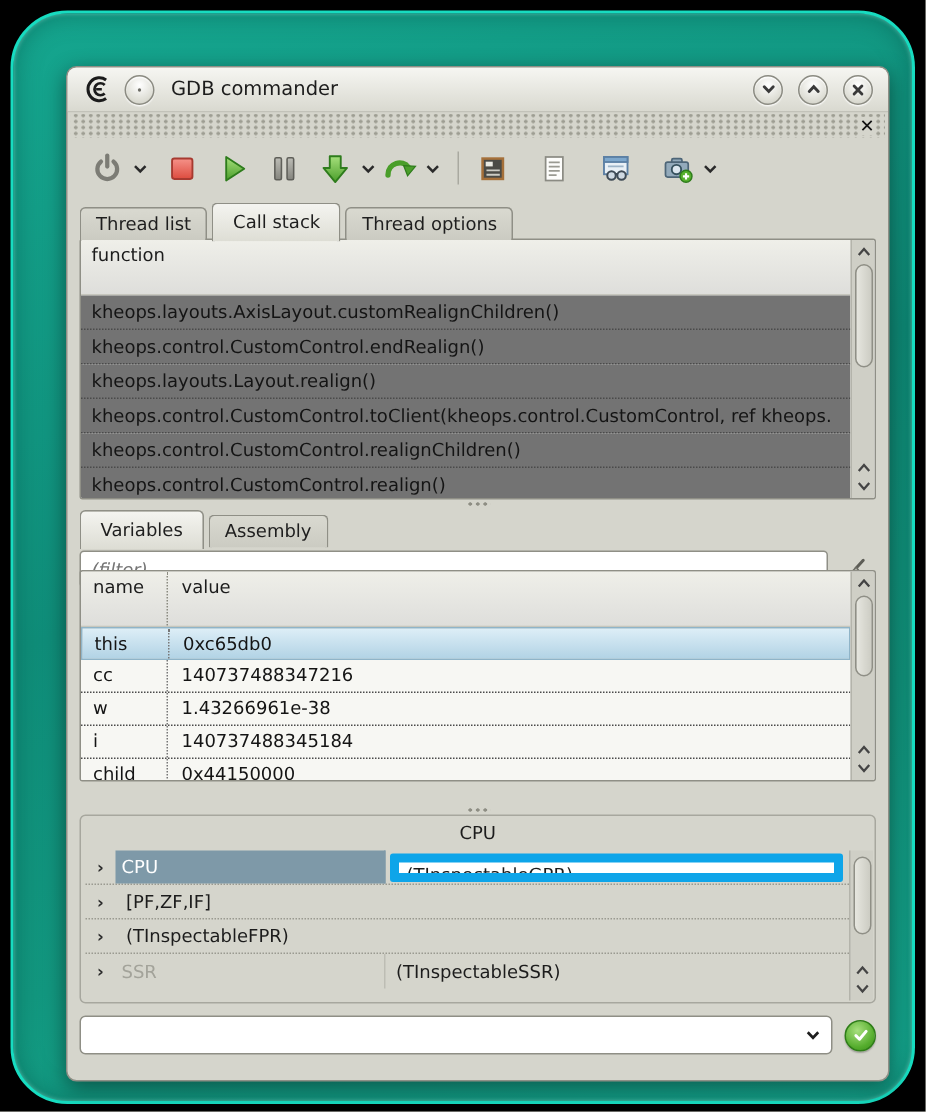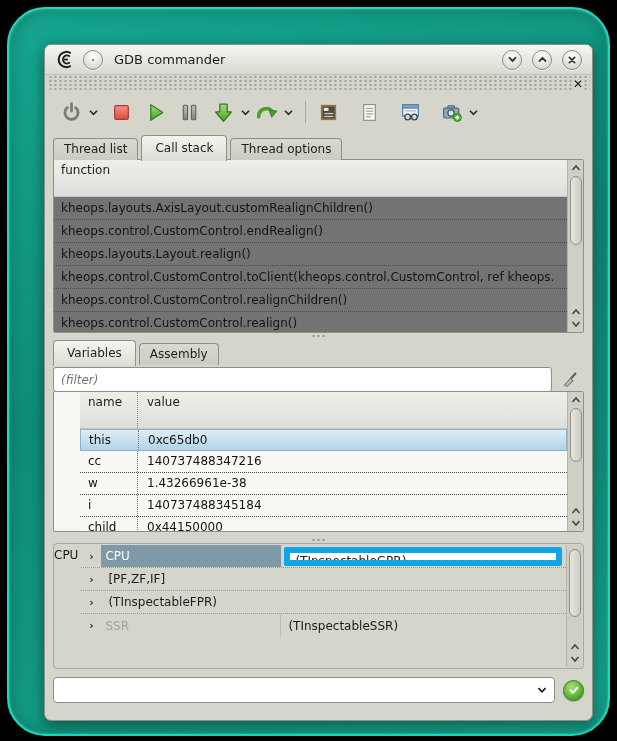--- a/index.html
+++ b/index.html
@@ -105,37 +105,37 @@
     background-size:5px 4px;}
   
   .filterrow{position:absolute;left:8px;right:8px;top:321px;height:27px;display:flex;align-items:center;gap:6px;}
   .filter-input{
     flex:1;height:25px;border:1px solid #8f8f86;border-radius:3px;background:#fff;
     font-size:12px;font-style:italic;color:#8b5cf6;padding:0 7px;outline:none;
     font-family:"DejaVu Sans","Liberation Sans",sans-serif;
   }
   .icon-btn{width:26px;height:26px;display:flex;align-items:center;justify-content:center;}
   
-  .var-panel{top:346px;height:141px;padding-left:26px;}
+  .var-panel{top:335px;height:141px;}
   .var-header{display:flex;padding-left:0;}
   .vh-name{width:58px;padding-left:8px;border-right:1px dotted #8a8a80;}
   .vh-value{padding-left:9px;}
   .var-row{height:22px;line-height:21px;font-size:12px;color:#141414;display:flex;
     border-bottom:1px dotted #4a4a4a;background:#f7f7f3;flex:none;}
   .var-row .vname{width:58px;padding-left:8px;border-right:1px dotted #777;overflow:hidden;}
   .var-row .vvalue{flex:1;padding-left:9px;white-space:nowrap;overflow:hidden;}
   .var-row.selected{
     background:linear-gradient(#ddeef7,#b2d3e5);
     border:1px solid #8fb4c8;border-bottom:1px solid #8fb4c8;
   }
   
   .cpu-box{
     position:absolute;left:8px;right:8px;top:498px;height:126px;
     border:1px solid #a7a79e;border-radius:4px;background:#d5d5cc;
-    display:flex;flex-direction:row;overflow:hidden;
+    display:flex;flex-direction:column;overflow:hidden;
   }
   .cpu-title{height:22px;line-height:22px;text-align:center;font-size:12px;color:#1c1c1c;flex:none;}
   .cpu-body{flex:1;display:flex;overflow:hidden;padding:1px 1px 1px 3px;}
   .cpu-rows{flex:1;display:flex;flex-direction:column;min-width:0;}
   .cpu-row{height:23px;display:flex;align-items:center;border-bottom:1px dotted #9a9a90;flex:none;font-size:12px;}
   .cpu-row:last-child{border-bottom:none;}
   .cpu-exp{width:20px;text-align:center;color:#2c2c2c;font-weight:bold;font-size:11px;flex:none;}
   .cpu-name{width:180px;height:100%;display:flex;align-items:center;padding-left:4px;
     border-right:1px solid #bdbdb4;color:#1c1c1c;flex:none;}
   .cpu-name.sel{background:#7e99a8;color:#fff;border-right:1px solid #7e99a8;}

